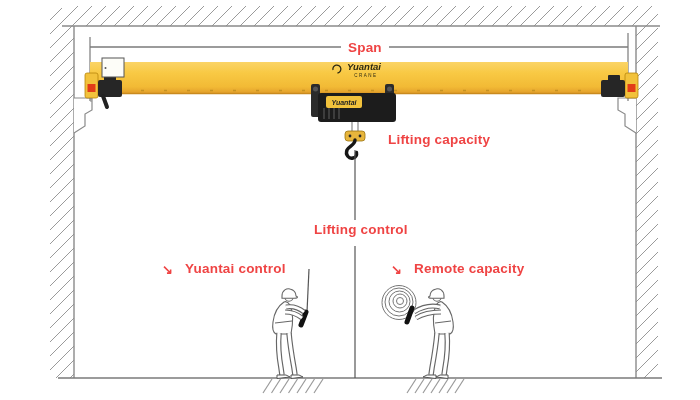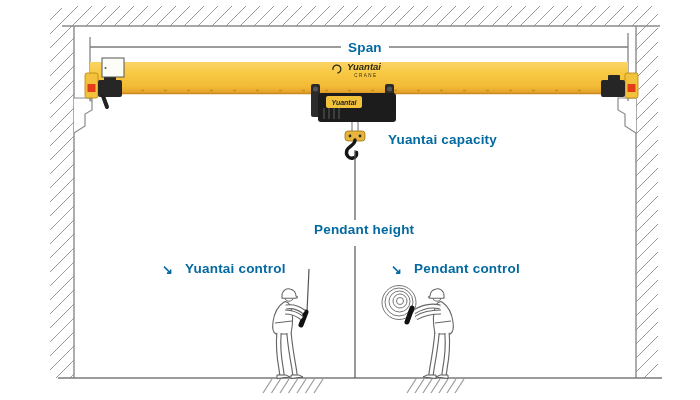--- a/index.html
+++ b/index.html
@@ -2,21 +2,21 @@
 <html><head>
 <meta charset="utf-8">
 <style>
   html,body { margin:0; padding:0; background:#ffffff; }
   .stage {
     position:relative; width:700px; height:400px; background:#ffffff;
     font-family:"Liberation Sans", sans-serif; overflow:hidden;
   }
   .stage svg { position:absolute; left:0; top:0; }
   .label {
-    position:absolute; color:#0369a1; font-weight:bold; font-size:13.5px;
+    position:absolute; color:#ef4444; font-weight:bold; font-size:13.5px;
     line-height:15px; white-space:nowrap; letter-spacing:0.2px;
   }
   .label.on-line { background:#ffffff; padding:0 7px; }
   .arrow-label { display:flex; align-items:flex-start; }
   .arrow-label .arrow { font-size:13px; margin-right:12px; transform:translateY(0.5px); }
 </style>
 </head>
 <body>
 
 <div class="stage">
@@ -177,27 +177,27 @@
       <line x1="432" y1="379" x2="423" y2="393"></line>
         <line x1="440" y1="379" x2="431" y2="393"></line>
       <line x1="448" y1="379" x2="439" y2="393"></line>
         <line x1="456" y1="379" x2="447" y2="393"></line>
       <line x1="464" y1="379" x2="455" y2="393"></line>
     </g>
   </svg>
 
   <div class="label on-line" style="left:341px; top:40px;">Span</div>
 
-  <div class="label" style="left:388px; top:132px;">Yuantai capacity</div>
-
-  <div class="label" style="left:314px; top:222px;">Pendant height</div>
+  <div class="label" style="left:388px; top:132px;">Lifting capacity</div>
+
+  <div class="label" style="left:314px; top:222px;">Lifting control</div>
 
   <div class="label arrow-label" style="left:162px; top:261px;">
     <span class="arrow">↘</span>
     <span>Yuantai control</span>
   </div>
 
   <div class="label arrow-label" style="left:391px; top:261px;">
     <span class="arrow">↘</span>
-    <span>Pendant control</span>
+    <span>Remote capacity</span>
   </div>
 
 </div>
 
 </body></html>

